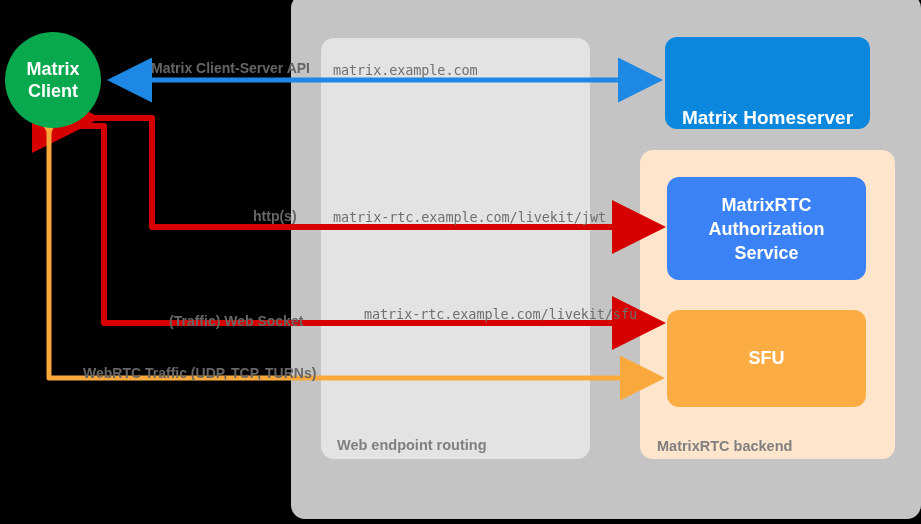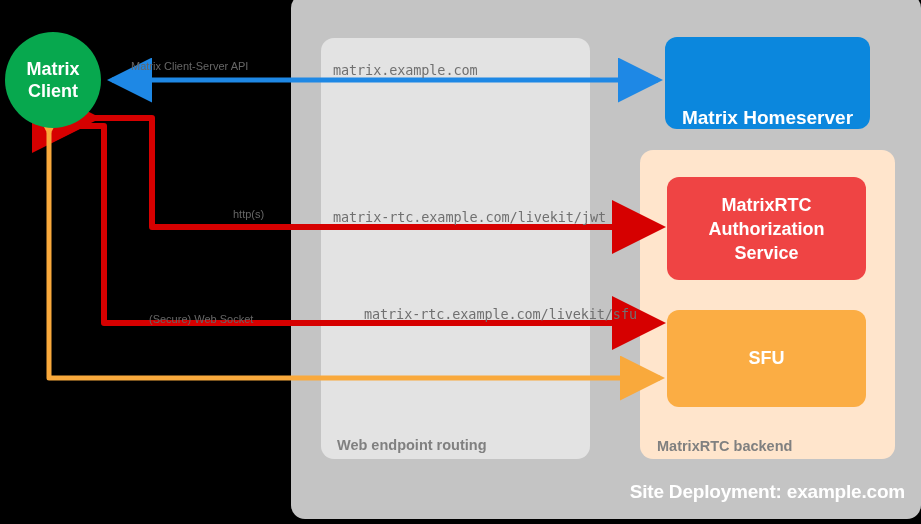--- a/index.html
+++ b/index.html
@@ -85,21 +85,21 @@
     left: 665px; top: 37px;
     width: 205px; height: 92px;
     background: #0b87dd;
     border-radius: 12px;
     font-size: 19px;
     align-items: flex-end;
   }
   .auth-node {
     left: 667px; top: 177px;
     width: 199px; height: 103px;
-    background: #ef4444;
+    background: #3b82f6;
     border-radius: 12px;
     font-size: 18px;
     line-height: 24px;
   }
   .sfu-node {
     left: 667px; top: 310px;
     width: 199px; height: 97px;
     background: #fbad44;
     border-radius: 12px;
     font-size: 18px;
@@ -108,23 +108,24 @@
   
   #wires {
     left: 0; top: 0;
     width: 921px; height: 524px;
     pointer-events: none;
   }
 
   
   .wire-label {
     color: #666666;
-    font-size: 11px;
-    font-weight: normal;
+    font-size: 14px;
+    font-weight: bold;
     white-space: nowrap;
+    margin-left: 20px;
   }
   .endpoint-label {
     color: #707070;
     font-family: "DejaVu Sans Mono", "Liberation Mono", monospace;
     font-size: 13.5px;
     white-space: nowrap;
     letter-spacing: -0.1px;
   }
   .lbl-csapi  { left: 131px; top: 60px; }
   .lbl-https  { left: 233px; top: 208px; }
@@ -204,23 +205,23 @@
   </div>
 
   <div class="abs node sfu-node">
     <span>SFU</span>
   </div>
 
   <div class="abs routing-label">Web endpoint routing</div>
 
   <div class="abs backend-label">MatrixRTC backend</div>
 
-  <div class="abs site-deployment-label">Site Deployment: example.com</div>
 
   <div class="abs wire-label lbl-csapi">Matrix Client-Server API</div>
   <div class="abs wire-label lbl-https">http(s)</div>
-  <div class="abs wire-label lbl-ws">(Secure) Web Socket</div>
+  <div class="abs wire-label lbl-ws">(Traffic) Web Socket</div>
+  <div class="abs wire-label lbl-webrtc">WebRTC Traffic (UDP, TCP, TURNs)</div>
 
   <div class="abs endpoint-label ep-matrix">matrix.example.com</div>
   <div class="abs endpoint-label ep-jwt">matrix-rtc.example.com/livekit/jwt</div>
   <div class="abs endpoint-label ep-sfu">matrix-rtc.example.com/livekit/sfu</div>
 
 </div>
 
 </body></html>

